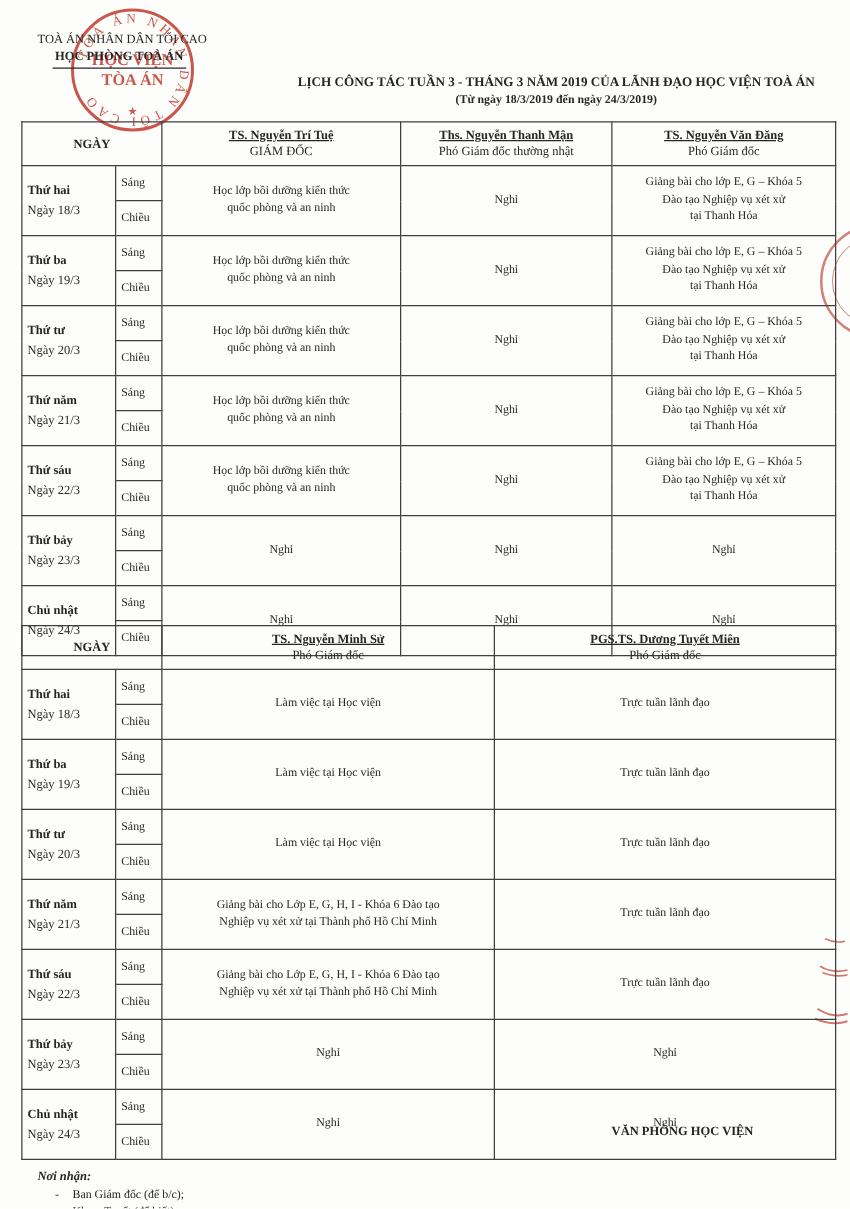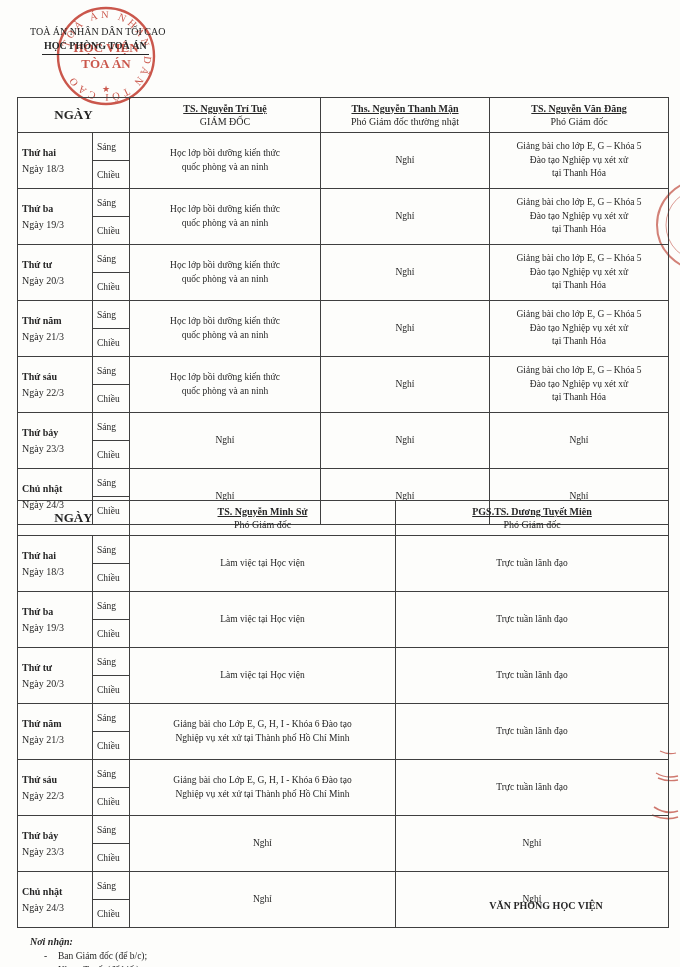--- a/index.html
+++ b/index.html
@@ -20,21 +20,21 @@
   .stamp-main { position:absolute; top:2px; left:50px; opacity:0.85; z-index:1; }
   .stamp-right { position:absolute; top:178px; left:650px; opacity:0.75; z-index:1; }
   .stamp-marks { position:absolute; top:745px; left:652px; opacity:0.8; z-index:1; }
 
   
   table.sched { position:absolute; left:17px; width:651px; border-collapse:collapse; table-layout:fixed; z-index:2; }
   #t1 { top:97px; }
   #t2 { top:500px; }
   table.sched th, table.sched td { border:1px solid #3f3f3f; padding:1px 4px; vertical-align:middle; }
   table.sched { border:1.5px solid #3a3a3a; }
-  th.h-day { font-size:13px; font-weight:bold; }
+  th.h-day { font-size:10px; font-weight:bold; }
   th.h-person { font-size:10px; font-weight:bold; height:32px; }
   th .p-name { font-weight:bold;text-decoration:underline; }
   th .p-role { font-weight:normal; margin-top:2px; }
   td.c-day { text-align:left; font-size:10px; height:25px; }
   td.c-day .dname { font-weight:bold; margin-bottom:5px; }
   td.c-sess { text-align:left; font-size:9.5px; height:25px; }
   td.c-body { text-align:center; font-size:9.5px; white-space:pre-line; line-height:1.45; }
 
   
   .footer { position:absolute; top:936px; left:30px; font-size:9.5px; z-index:2; }
@@ -72,20 +72,22 @@
     <path d="M 4,28 q 10,6 22,3 M 6,33 q 9,4 20,2" stroke="#c4584c" stroke-width="1.4" fill="none"></path>
     <path d="M 2,62 q 12,8 24,4 M 0,70 q 14,6 26,2" stroke="#c4584c" stroke-width="1.6" fill="none"></path>
   </svg>
 
   <div class="hdr-org">
     <div>TOÀ ÁN NHÂN DÂN TỐI CAO</div>
     <div class="hdr-org-name">HỌC PHÒNG TOÀ ÁN</div>
   </div>
 
   <div class="title-wrap">
+    <div class="doc-title">LỊCH CÔNG TÁC TUẦN 3 - THÁNG 3 NĂM 2019 CỦA LÃNH ĐẠO HỌC VIỆN TOÀ ÁN</div>
+    <div class="doc-subtitle">(Từ ngày 18/3/2019 đến ngày 24/3/2019)</div>
   </div>
 
   <table class="sched" id="t1">
     <colgroup>
         <col style="width:75px">
         <col style="width:37px">
         <col style="width:191px">
         <col style="width:169px">
         <col style="width:179px">
       </colgroup>

